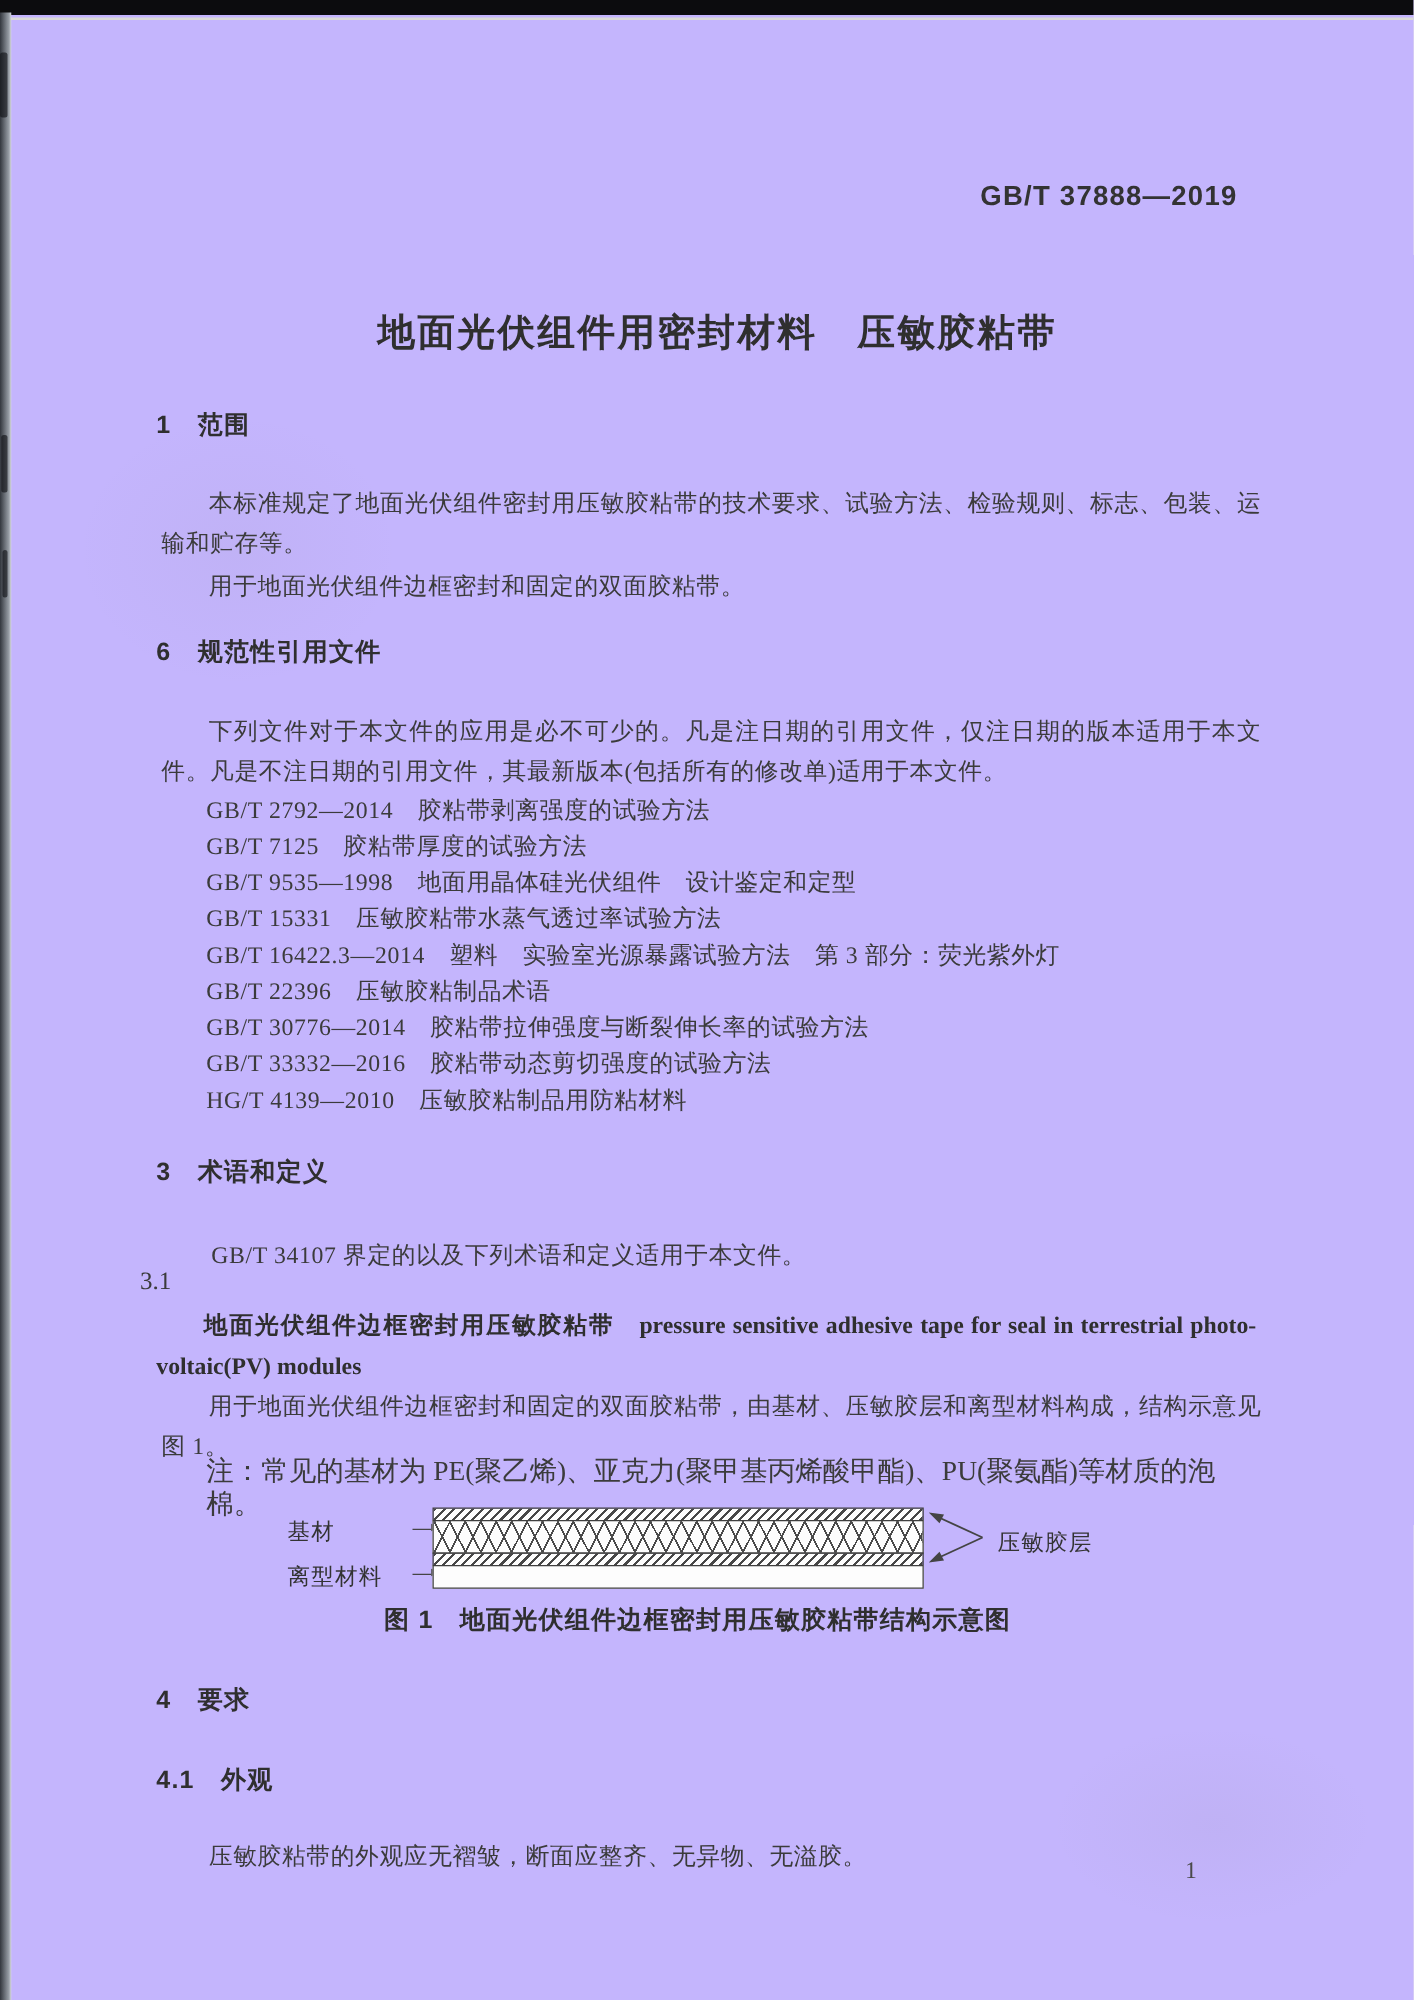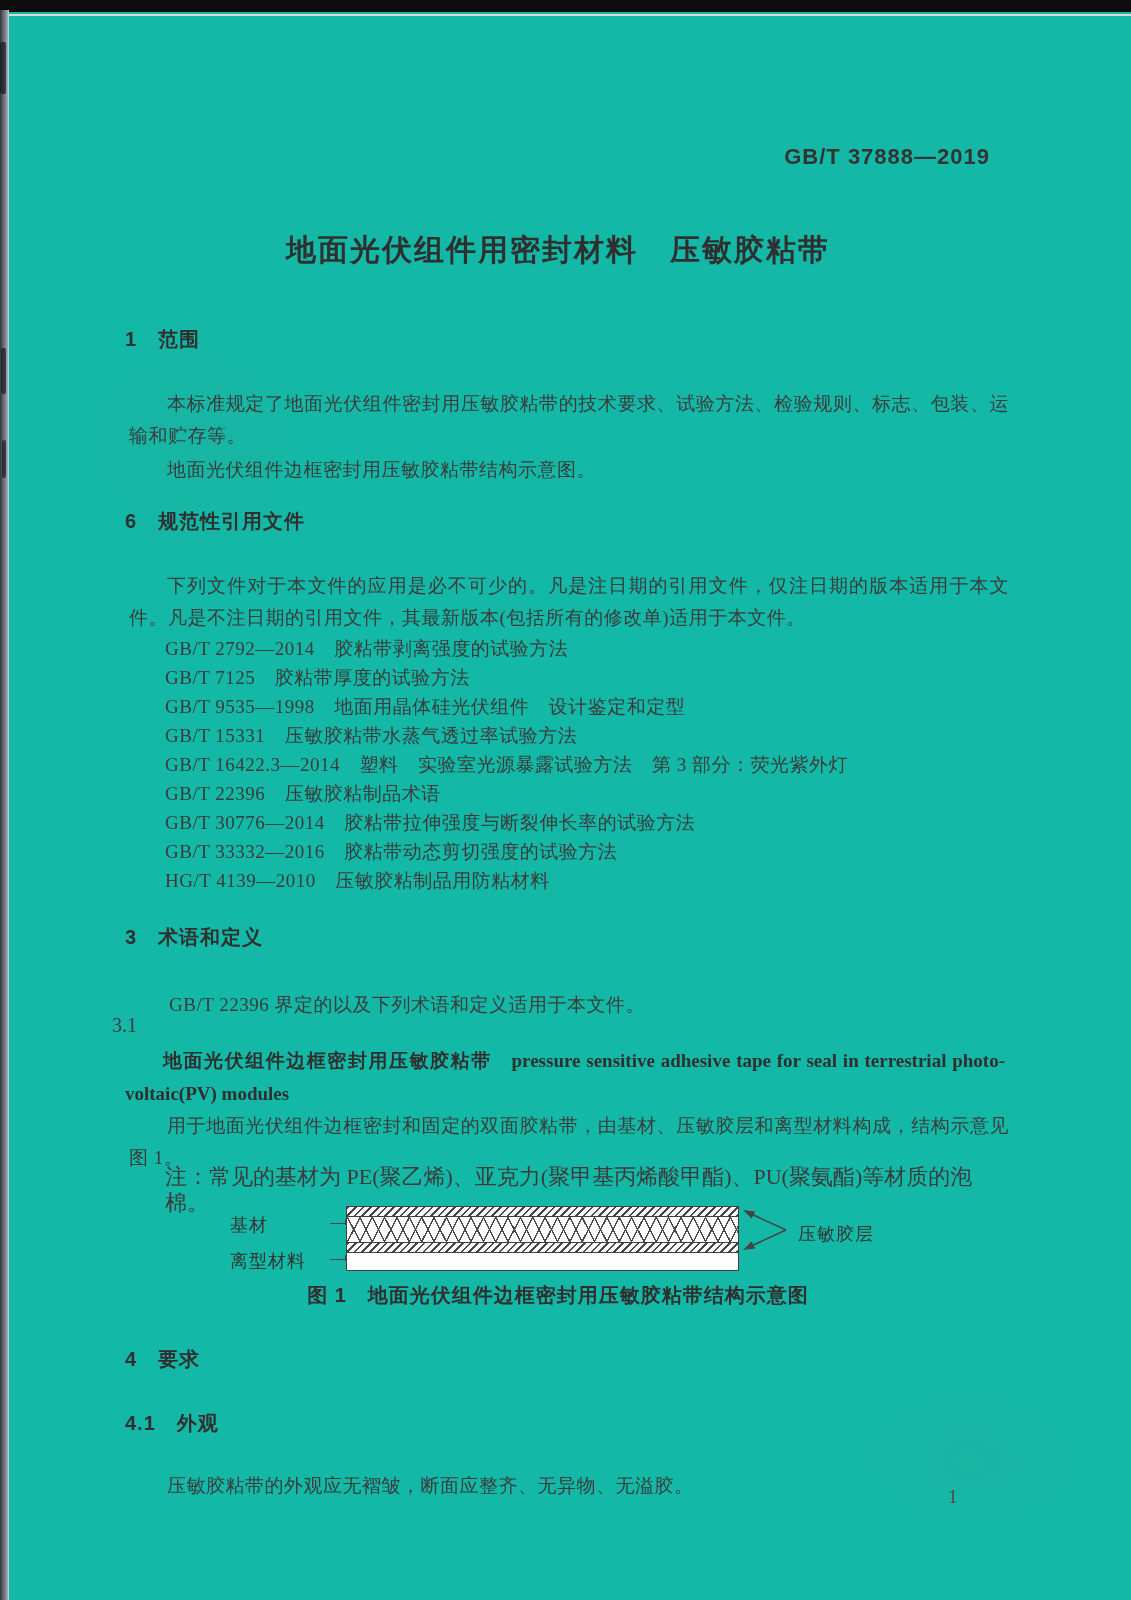--- a/index.html
+++ b/index.html
@@ -1,18 +1,18 @@
 <!DOCTYPE html>
 <html><head>
 <meta charset="utf-8">
 <style>
   html,body{margin:0;padding:0;background:#e9e9e7;}
   .page{
     position:relative;width:1131px;height:1600px;margin:0 auto;
-    background:#14b8a6;overflow:hidden;
+    background:#c4b5fd;overflow:hidden;
     font-family:"Liberation Serif","DejaVu Serif",serif;
     color:#3a3a3a;
   }
   
   .scan-top{position:absolute;left:0;top:0;width:1131px;height:12px;background:#0c0c0e;}
   .scan-top-line{position:absolute;left:0;top:14px;width:1131px;height:2px;background:#d9d9d6;}
   .scan-left{position:absolute;left:0;top:10px;width:9px;height:1590px;
     background:linear-gradient(to right,#33373e,#6d727a 45%,#9aa0a8 80%,#d6d9dd);}
   .scan-mark{position:absolute;background:rgba(18,20,24,.65);border-radius:2px;}
   .smudge{position:absolute;pointer-events:none;}
@@ -20,21 +20,21 @@
     background:radial-gradient(ellipse at center,rgba(120,120,118,.05),rgba(120,120,118,0) 70%);}
   .smudge.b{left:840px;top:1380px;width:260px;height:160px;
     background:radial-gradient(ellipse at center,rgba(120,120,118,.06),rgba(120,120,118,0) 70%);}
 
   .doc-number{
     position:absolute;top:144px;left:690px;width:300px;text-align:right;
     font-family:"Liberation Sans","DejaVu Sans",sans-serif;
     font-weight:bold;font-size:22px;letter-spacing:1px;color:#333;
   }
   .title{
-    position:absolute;top:230px;left:125px;width:866px;margin:0;
+    position:absolute;top:230px;left:125px;width:866px;margin:16px;
     text-align:center;font-family:"Liberation Sans","DejaVu Sans",sans-serif;
     font-size:30px;font-weight:bold;letter-spacing:2px;color:#2f2f2f;
   }
   .heading{
     position:absolute;left:125px;
     font-family:"Liberation Sans","DejaVu Sans",sans-serif;
     font-size:20px;font-weight:bold;color:#2f2f2f;letter-spacing:1px;
   }
   .body-p{
     position:absolute;left:125px;width:880px;margin:4px;
@@ -93,38 +93,38 @@
   <div class="scan-mark" style="left:1px;top:348px;width:5px;height:46px;"></div>
   <div class="scan-mark" style="left:2px;top:440px;width:4px;height:38px;"></div>
   <div class="smudge a"></div>
   <div class="smudge b"></div>
 
   <div class="doc-number">GB/T 37888—2019</div>
   <h1 class="title">地面光伏组件用密封材料　压敏胶粘带</h1>
 
   <div class="heading" style="top:326px;">1　范围</div>
   <p class="body-p ind" style="top:384px;">本标准规定了地面光伏组件密封用压敏胶粘带的技术要求、试验方法、检验规则、标志、包装、运输和贮存等。</p>
-  <p class="body-p ind" style="top:450px;">地面光伏组件边框密封用压敏胶粘带结构示意图。</p>
+  <p class="body-p ind" style="top:450px;">用于地面光伏组件边框密封和固定的双面胶粘带。</p>
 
   <div class="heading" style="top:508px;">6　规范性引用文件</div>
   <p class="body-p ind" style="top:566px;">下列文件对于本文件的应用是必不可少的。凡是注日期的引用文件，仅注日期的版本适用于本文件。凡是不注日期的引用文件，其最新版本(包括所有的修改单)适用于本文件。</p>
   <div class="ref-list">
       <div class="ref-line">GB/T 2792—2014　胶粘带剥离强度的试验方法</div>
       <div class="ref-line">GB/T 7125　胶粘带厚度的试验方法</div>
       <div class="ref-line">GB/T 9535—1998　地面用晶体硅光伏组件　设计鉴定和定型</div>
       <div class="ref-line">GB/T 15331　压敏胶粘带水蒸气透过率试验方法</div>
       <div class="ref-line">GB/T 16422.3—2014　塑料　实验室光源暴露试验方法　第 3 部分：荧光紫外灯</div>
       <div class="ref-line">GB/T 22396　压敏胶粘制品术语</div>
       <div class="ref-line">GB/T 30776—2014　胶粘带拉伸强度与断裂伸长率的试验方法</div>
       <div class="ref-line">GB/T 33332—2016　胶粘带动态剪切强度的试验方法</div>
       <div class="ref-line">HG/T 4139—2010　压敏胶粘制品用防粘材料</div>
     </div>
 
   <div class="heading" style="top:924px;">3　术语和定义</div>
-  <p class="body-p" style="top:985px;left:165px;width:840px;">GB/T 22396 界定的以及下列术语和定义适用于本文件。</p>
+  <p class="body-p" style="top:985px;left:165px;width:840px;">GB/T 34107 界定的以及下列术语和定义适用于本文件。</p>
   <div class="clause-num" style="top:1014px;">3.1</div>
   <p class="term-p">
     <span class="term-zh">地面光伏组件边框密封用压敏胶粘带</span>
     <span class="term-en">pressure sensitive adhesive tape for seal in terrestrial photo-voltaic(PV) modules</span>
   </p>
   <p class="body-p ind" style="top:1106px;">用于地面光伏组件边框密封和固定的双面胶粘带，由基材、压敏胶层和离型材料构成，结构示意见图 1。</p>
   <p class="note-p">注：常见的基材为 PE(聚乙烯)、亚克力(聚甲基丙烯酸甲酯)、PU(聚氨酯)等材质的泡棉。</p>
 
   <div class="fig-label lab-right" style="left:230px;top:1213px;">基材</div>
   <div class="harrow" style="left:330px;top:1223px;"></div>

